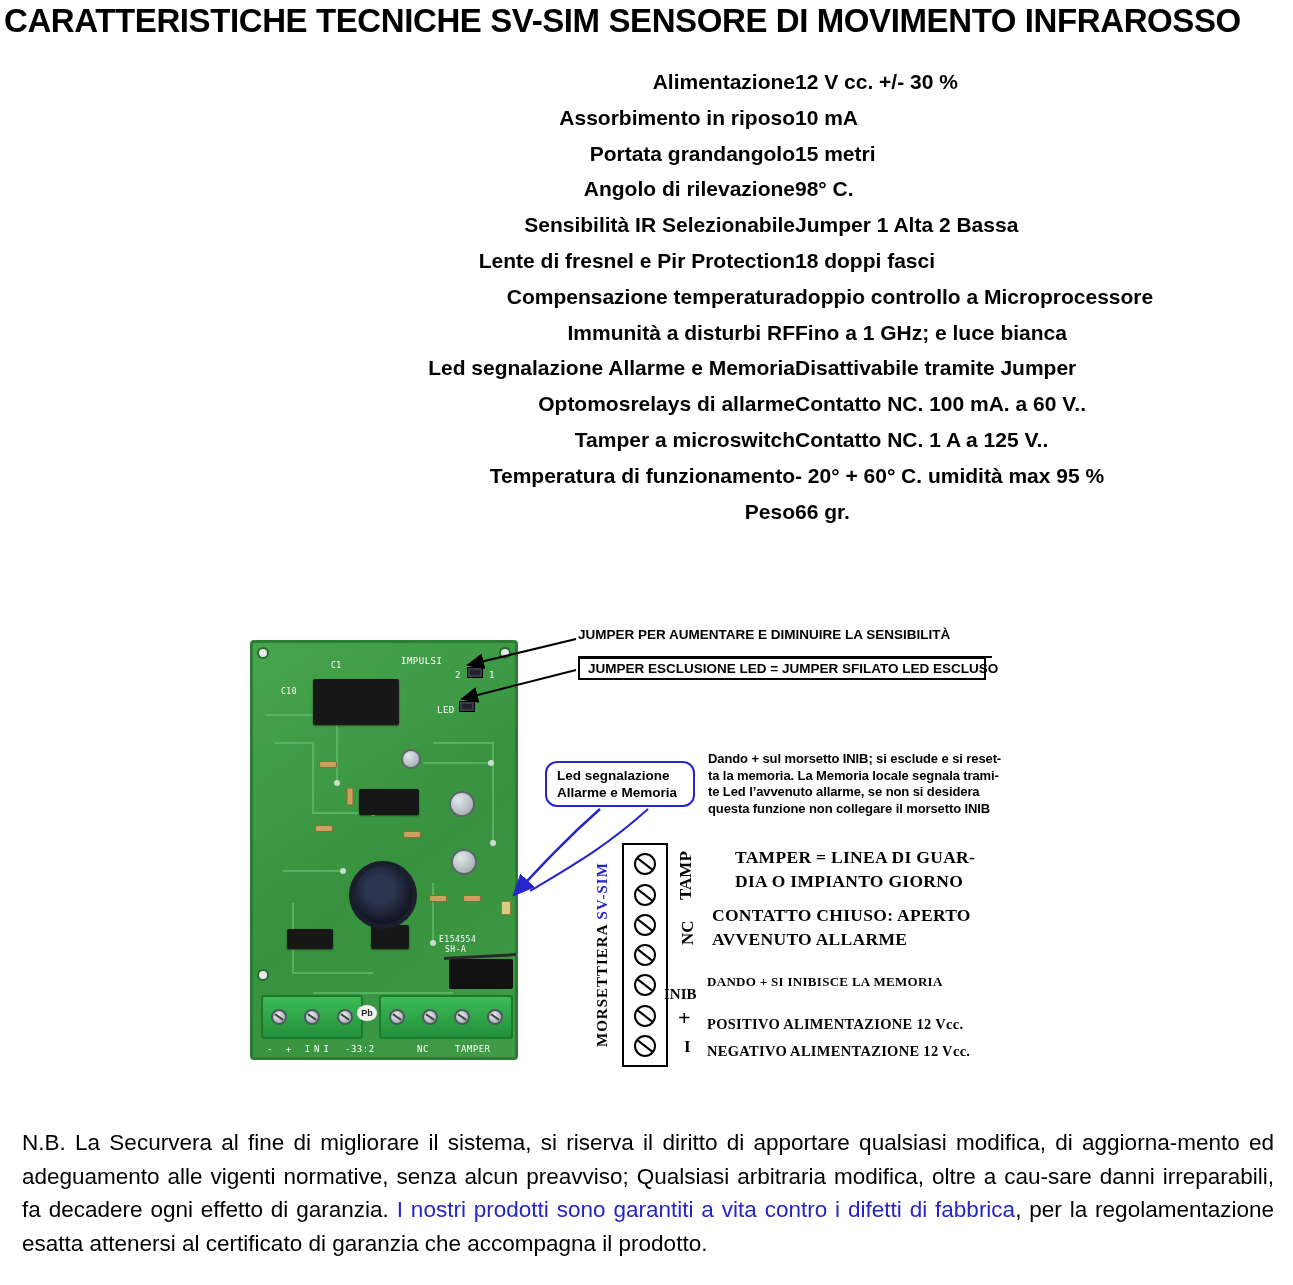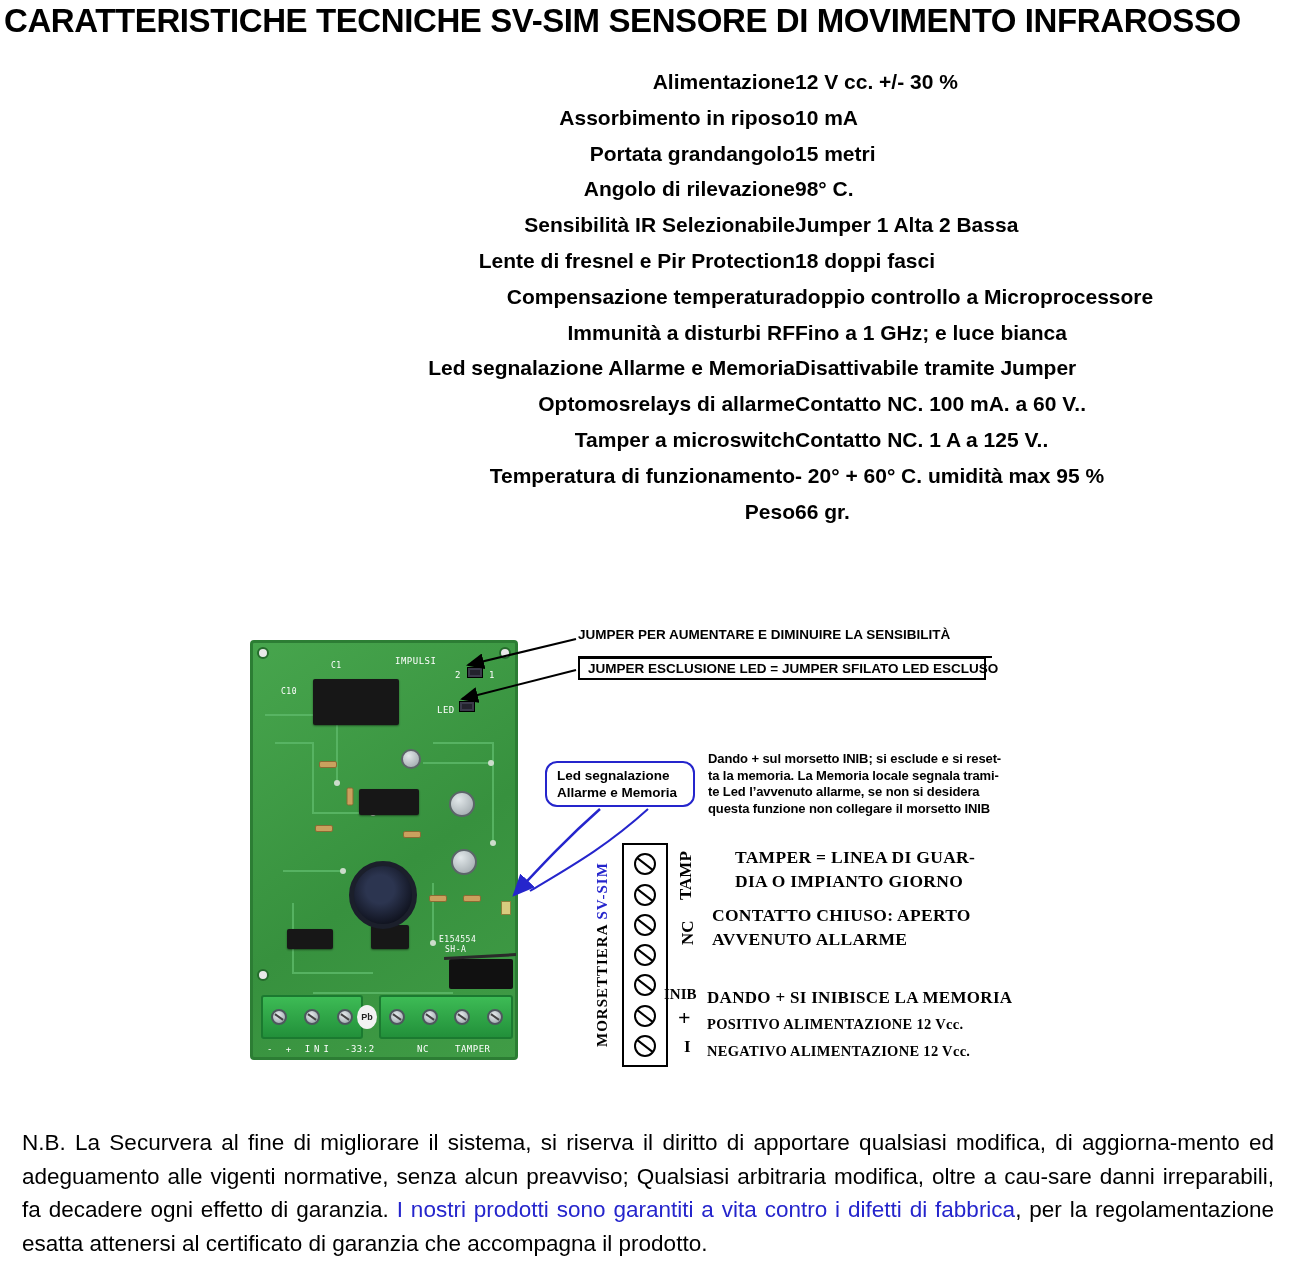--- a/index.html
+++ b/index.html
@@ -38,33 +38,33 @@
   .s2{left:198px;top:206px;width:26px;height:26px}
   .s3{left:148px;top:106px;width:20px;height:20px}
   .res{position:absolute;width:18px;height:7px;background:#caa15e;border:1px solid #8a6b33;border-radius:2px;}
   .r1{left:66px;top:118px}.r2{left:62px;top:182px}.r3{left:150px;top:188px}
   .r4{left:176px;top:252px}.r5{left:210px;top:252px}.r6{left:88px;top:150px;transform:rotate(90deg)}
   .jumper{position:absolute;width:16px;height:11px;background:#23232d;border:1px solid #000;
           box-shadow:inset 0 0 0 2px #3a3a4a;}
   .j1{left:214px;top:24px}.j2{left:206px;top:58px}
   .silk{position:absolute;color:#fff;font-size:9px;font-weight:normal;
         font-family:"DejaVu Sans Mono",monospace;letter-spacing:.5px;white-space:nowrap;}
-  .impulsi{left:142px;top:13px}.jl2{left:202px;top:27px}.jl1{left:236px;top:27px}
+  .impulsi{left:148px;top:13px}.jl2{left:202px;top:27px}.jl1{left:236px;top:27px}
   .ledl{left:184px;top:62px}.c1{left:78px;top:18px;font-size:8px}.c10{left:28px;top:44px;font-size:8px}
   .part{left:186px;top:292px;font-size:8px}.rev{left:192px;top:302px;font-size:8px}
   .led-comp{position:absolute;left:248px;top:258px;width:10px;height:14px;background:#d8cc7e;border:1px solid #8a7f3a;}
   .tamper-sw{position:absolute;left:196px;top:316px;width:64px;height:30px;background:#111;border-radius:2px;}
   .tamper-sw::after{content:"";position:absolute;left:-5px;top:-4px;width:72px;height:3px;background:#2a2a2a;transform:rotate(-3deg);}
   .tblock{position:absolute;top:352px;height:44px;background:linear-gradient(#3dbb55,#22903a);
           border:2px solid #1b7a30;border-radius:3px;display:flex;align-items:center;justify-content:space-around;}
   .tb-left{left:8px;width:102px}.tb-right{left:126px;width:134px}
   .tscrew{width:16px;height:16px;border-radius:50%;border:2px solid #4e585e;position:relative;
           background:radial-gradient(circle at 40% 35%,#eaeff1,#8f9aa0);}
   .tscrew::after{content:"";position:absolute;left:1px;top:5px;width:10px;height:2px;background:#444;transform:rotate(35deg);}
-  .pb-mark{position:absolute;left:104px;top:362px;width:20px;height:24px;background:#f2f2f2;border-radius:50%;
+  .pb-mark{position:absolute;left:104px;top:362px;width:20px;height:16px;background:#f2f2f2;border-radius:50%;
            display:flex;align-items:center;justify-content:center;font-size:9px;font-weight:bold;color:#222;z-index:3;}
   .btl{left:14px;top:401px;letter-spacing:4px}.btm{left:92px;top:401px}
   .btnc{left:164px;top:401px}.bttamper{left:202px;top:401px}
 
   
   .arrows{position:absolute;left:0;top:0;pointer-events:none;}
   .anno1{position:absolute;left:578px;top:12px;width:414px;font-size:13.5px;font-weight:bold;
          border-bottom:2px solid #000;padding-bottom:14px;white-space:nowrap;}
   .anno2{position:absolute;left:578px;top:42px;width:408px;padding:2px 8px;border:2px solid #000;
          font-size:13.5px;font-weight:bold;white-space:nowrap;background:#fff;}
@@ -85,21 +85,21 @@
   .vlabel{position:absolute;writing-mode:vertical-rl;transform:rotate(180deg);text-align:center;
           font-family:"Liberation Serif",serif;font-weight:bold;font-size:17px;}
   .v-tamp{left:676px;top:230px;height:62px}
   .v-nc{left:678px;top:294px;height:48px}
   .ser{font-family:"Liberation Serif",serif;font-weight:bold;position:absolute;}
   .tamper-text{left:712px;top:230px;font-size:17.5px;line-height:24px;white-space:pre;letter-spacing:.3px;margin-left:23px;}
   .nc-text{left:712px;top:288px;font-size:17.5px;line-height:24px;white-space:pre;letter-spacing:.3px;}
   .inib-label{left:664px;top:371px;font-size:15px}
   .plus-label{left:678px;top:390px;font-size:22px}
   .minus-label{left:684px;top:422px;font-size:17px}
-  .inib-text{left:707px;top:373px;font-size:17px;letter-spacing:.3px}
+  .inib-text{left:707px;top:359px;font-size:13px;letter-spacing:.3px}
   .plus-text{left:707px;top:401px;font-size:14.5px;letter-spacing:.3px}
   .minus-text{left:707px;top:428px;font-size:14.5px;letter-spacing:.3px}
 
   
   .footer{position:absolute;left:22px;top:1126px;width:1252px;font-size:22.5px;line-height:33.5px;
           text-align:justify;}
   .blue{color:#2525cc;}
 </style>
 </head>
 <body>

